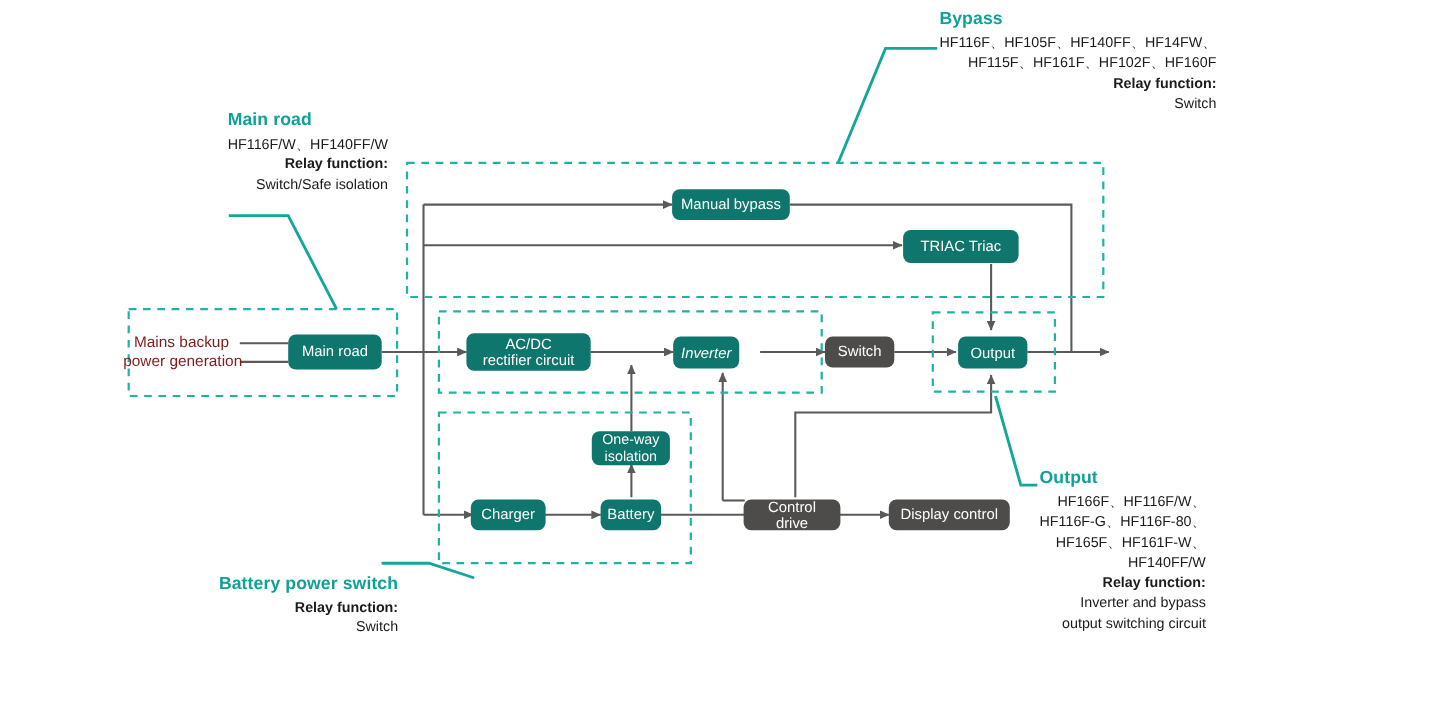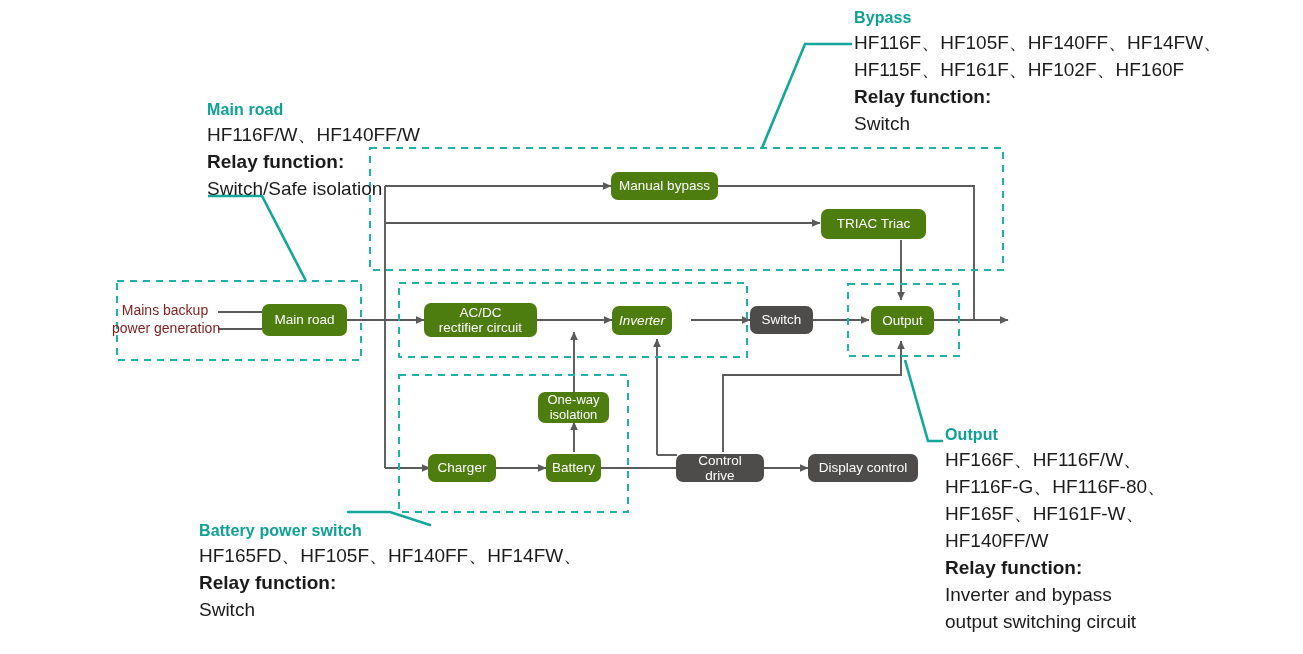--- a/index.html
+++ b/index.html
@@ -4,27 +4,27 @@
 <style>
   html,body{margin:0;padding:0;background:#ffffff;}
   body{width:1303px;height:654px;position:relative;overflow:hidden;
        font-family:"Liberation Sans","DejaVu Sans",sans-serif;}
   #stage{position:absolute;left:0;top:0;width:1303px;height:654px;}
   svg#wires{position:absolute;left:0;top:0;width:1303px;height:654px;}
 
   .node{position:absolute;display:flex;align-items:center;justify-content:center;
         text-align:center;color:#ffffff;border-radius:7px;line-height:1.12;
         font-size:13.5px;box-sizing:border-box;padding:2px 8px;z-index:3;}
-  .node.teal{background:#4d7c0f;}
+  .node.teal{background:#0f766e;}
   .node.gray{background:#4e4c4b;}
 
   .callout{position:absolute;z-index:4;}
   .callout h3{margin:0 0 3px 0;color:#0fa195;font-size:16px;font-weight:bold;
               letter-spacing:.1px;line-height:1.05;}
-  .callout .ln{font-size:19px;color:#1b1b1b;line-height:1.42;white-space:nowrap;}
+  .callout .ln{font-size:13px;color:#1b1b1b;line-height:1.42;white-space:nowrap;text-align:right;}
   .callout .ln.b{font-weight:bold;}
 
   .srctext{position:absolute;z-index:3;font-size:14px;color:#7f1d1d;
            line-height:1.3;text-align:center;white-space:nowrap;}
 </style>
 </head>
 <body>
 
 <div id="stage">
 
@@ -136,21 +136,20 @@
   <div class="callout" style="left:854px;top:10px;">
     <h3>Bypass</h3>
     <div class="ln">HF116F、HF105F、HF140FF、HF14FW、</div>
     <div class="ln">HF115F、HF161F、HF102F、HF160F</div>
     <div class="ln b">Relay function:</div>
     <div class="ln">Switch</div>
   </div>
 
   <div class="callout" style="left:199px;top:523px;">
     <h3>Battery power switch</h3>
-    <div class="ln">HF165FD、HF105F、HF140FF、HF14FW、</div>
     <div class="ln b">Relay function:</div>
     <div class="ln">Switch</div>
   </div>
 
   <div class="callout" style="left:945px;top:427px;">
     <h3>Output</h3>
     <div class="ln">HF166F、HF116F/W、</div>
     <div class="ln">HF116F-G、HF116F-80、</div>
     <div class="ln">HF165F、HF161F-W、</div>
     <div class="ln">HF140FF/W</div>

